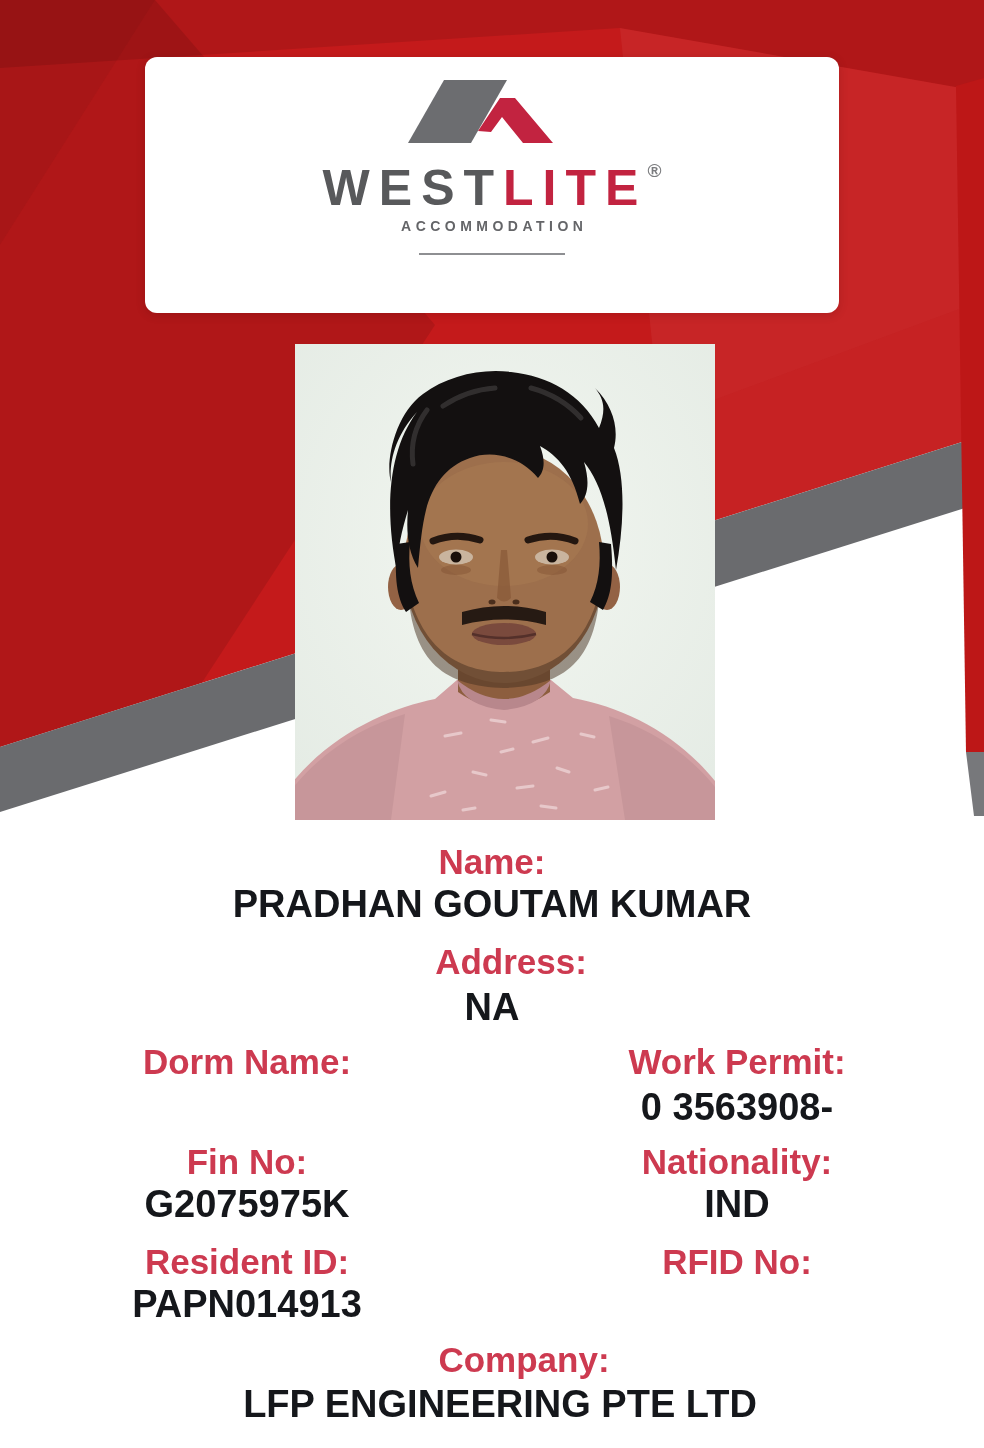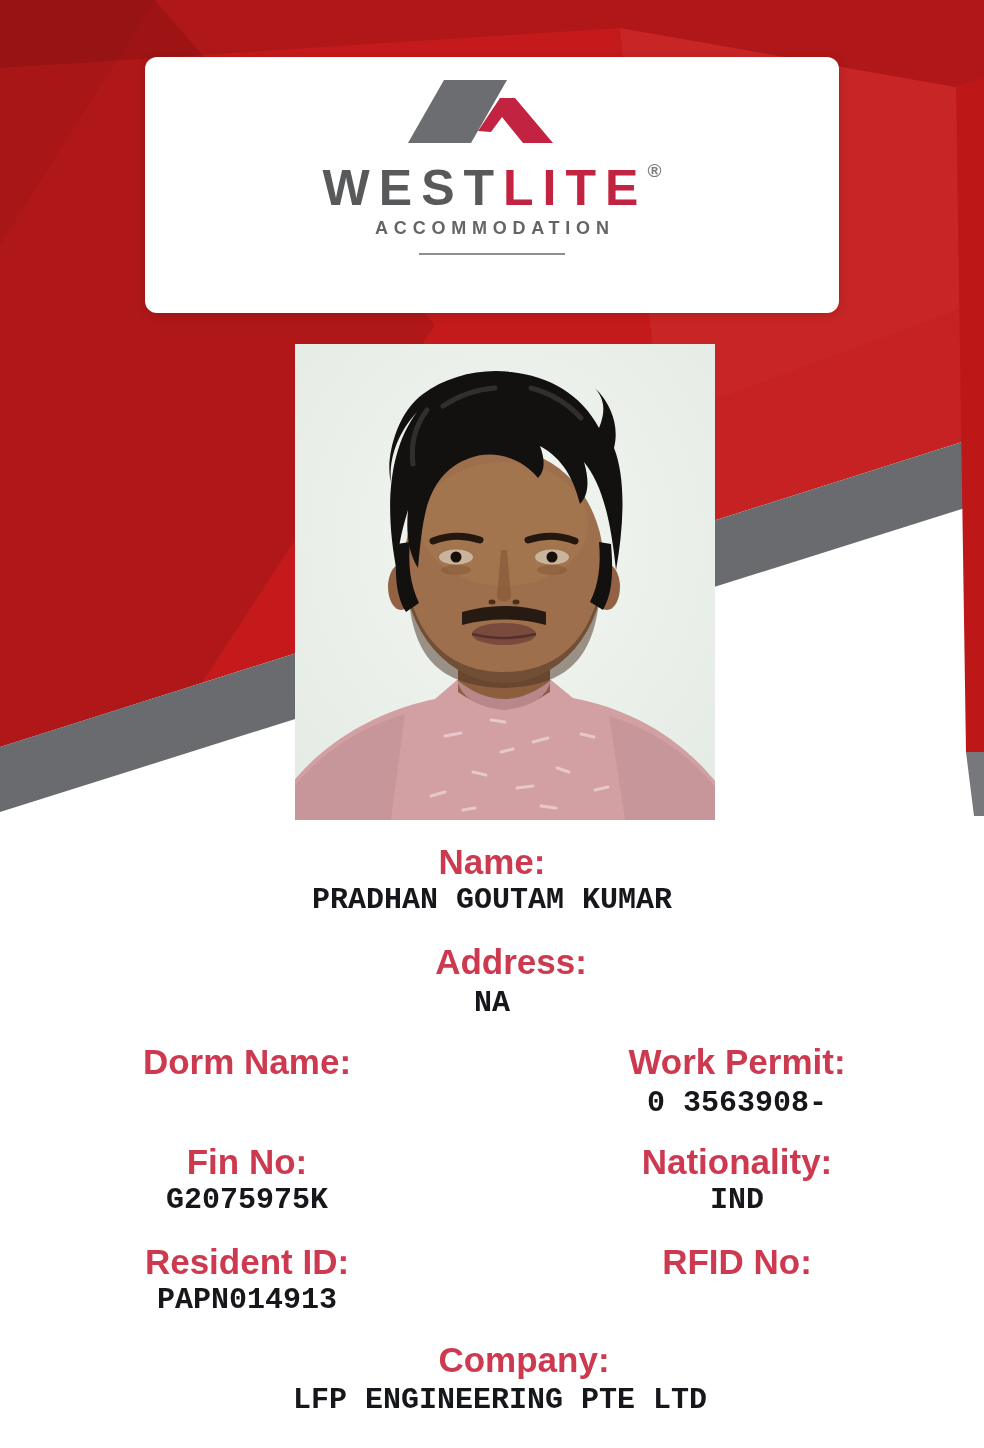--- a/index.html
+++ b/index.html
@@ -31,42 +31,41 @@
     text-align:center;font-size:50px;font-weight:bold;
     letter-spacing:.18em;line-height:1;color:var(--logo-gray);
     white-space:nowrap;
   }
   .brand-line .lite{color:var(--logo-red);}
   .brand-line .reg{
     font-size:19px;letter-spacing:0;vertical-align:28px;color:#7a7b7e;font-weight:bold;
   }
   .brand-tagline{
     position:absolute;left:0;top:162px;width:100%;
-    text-align:center;font-size:18px;font-weight:bold;
+    text-align:center;font-size:14px;font-weight:bold;
     letter-spacing:.32em;text-indent:.32em;line-height:1;color:var(--tagline-gray);
     white-space:nowrap;
   }
   .brand-underline{
     position:absolute;left:50%;top:196px;width:146px;height:2px;
     transform:translateX(-50%);background:#8e8f92;
   }
   .photo{
     position:absolute;left:295px;top:344px;width:420px;height:476px;
     overflow:hidden;
   }
   .field-label{
     position:absolute;width:100%;text-align:center;
     font-size:35px;font-weight:bold;line-height:1.1;color:var(--label-red);
     white-space:nowrap;
   }
   .field-value{
     position:absolute;width:100%;text-align:center;
-    font-size:30px;font-weight:bold;line-height:1.1;color:var(--value-ink);
-    white-space:nowrap;
-    font-family:Liberation Mono, monospace;
+    font-size:38px;font-weight:bold;line-height:1.1;color:var(--value-ink);
+    white-space:nowrap;
   }
   .col-left{position:absolute;left:10px;top:0;width:474px;height:100%;}
   .col-right{position:absolute;left:500px;top:0;width:474px;height:100%;}
   .info{position:absolute;left:0;top:0;width:984px;height:1100px;}
   
   .r-name-l{top:843px;}   .r-name-v{top:884px;}
   .r-addr-l{top:943px;padding-left:38px;}   .r-addr-v{top:987px;}
   .r1-l{top:1043px;}      .r1-v{top:1087px;}
   .r2-l{top:1143px;}      .r2-v{top:1184px;}
   .r3-l{top:1243px;}      .r3-v{top:1284px;}

